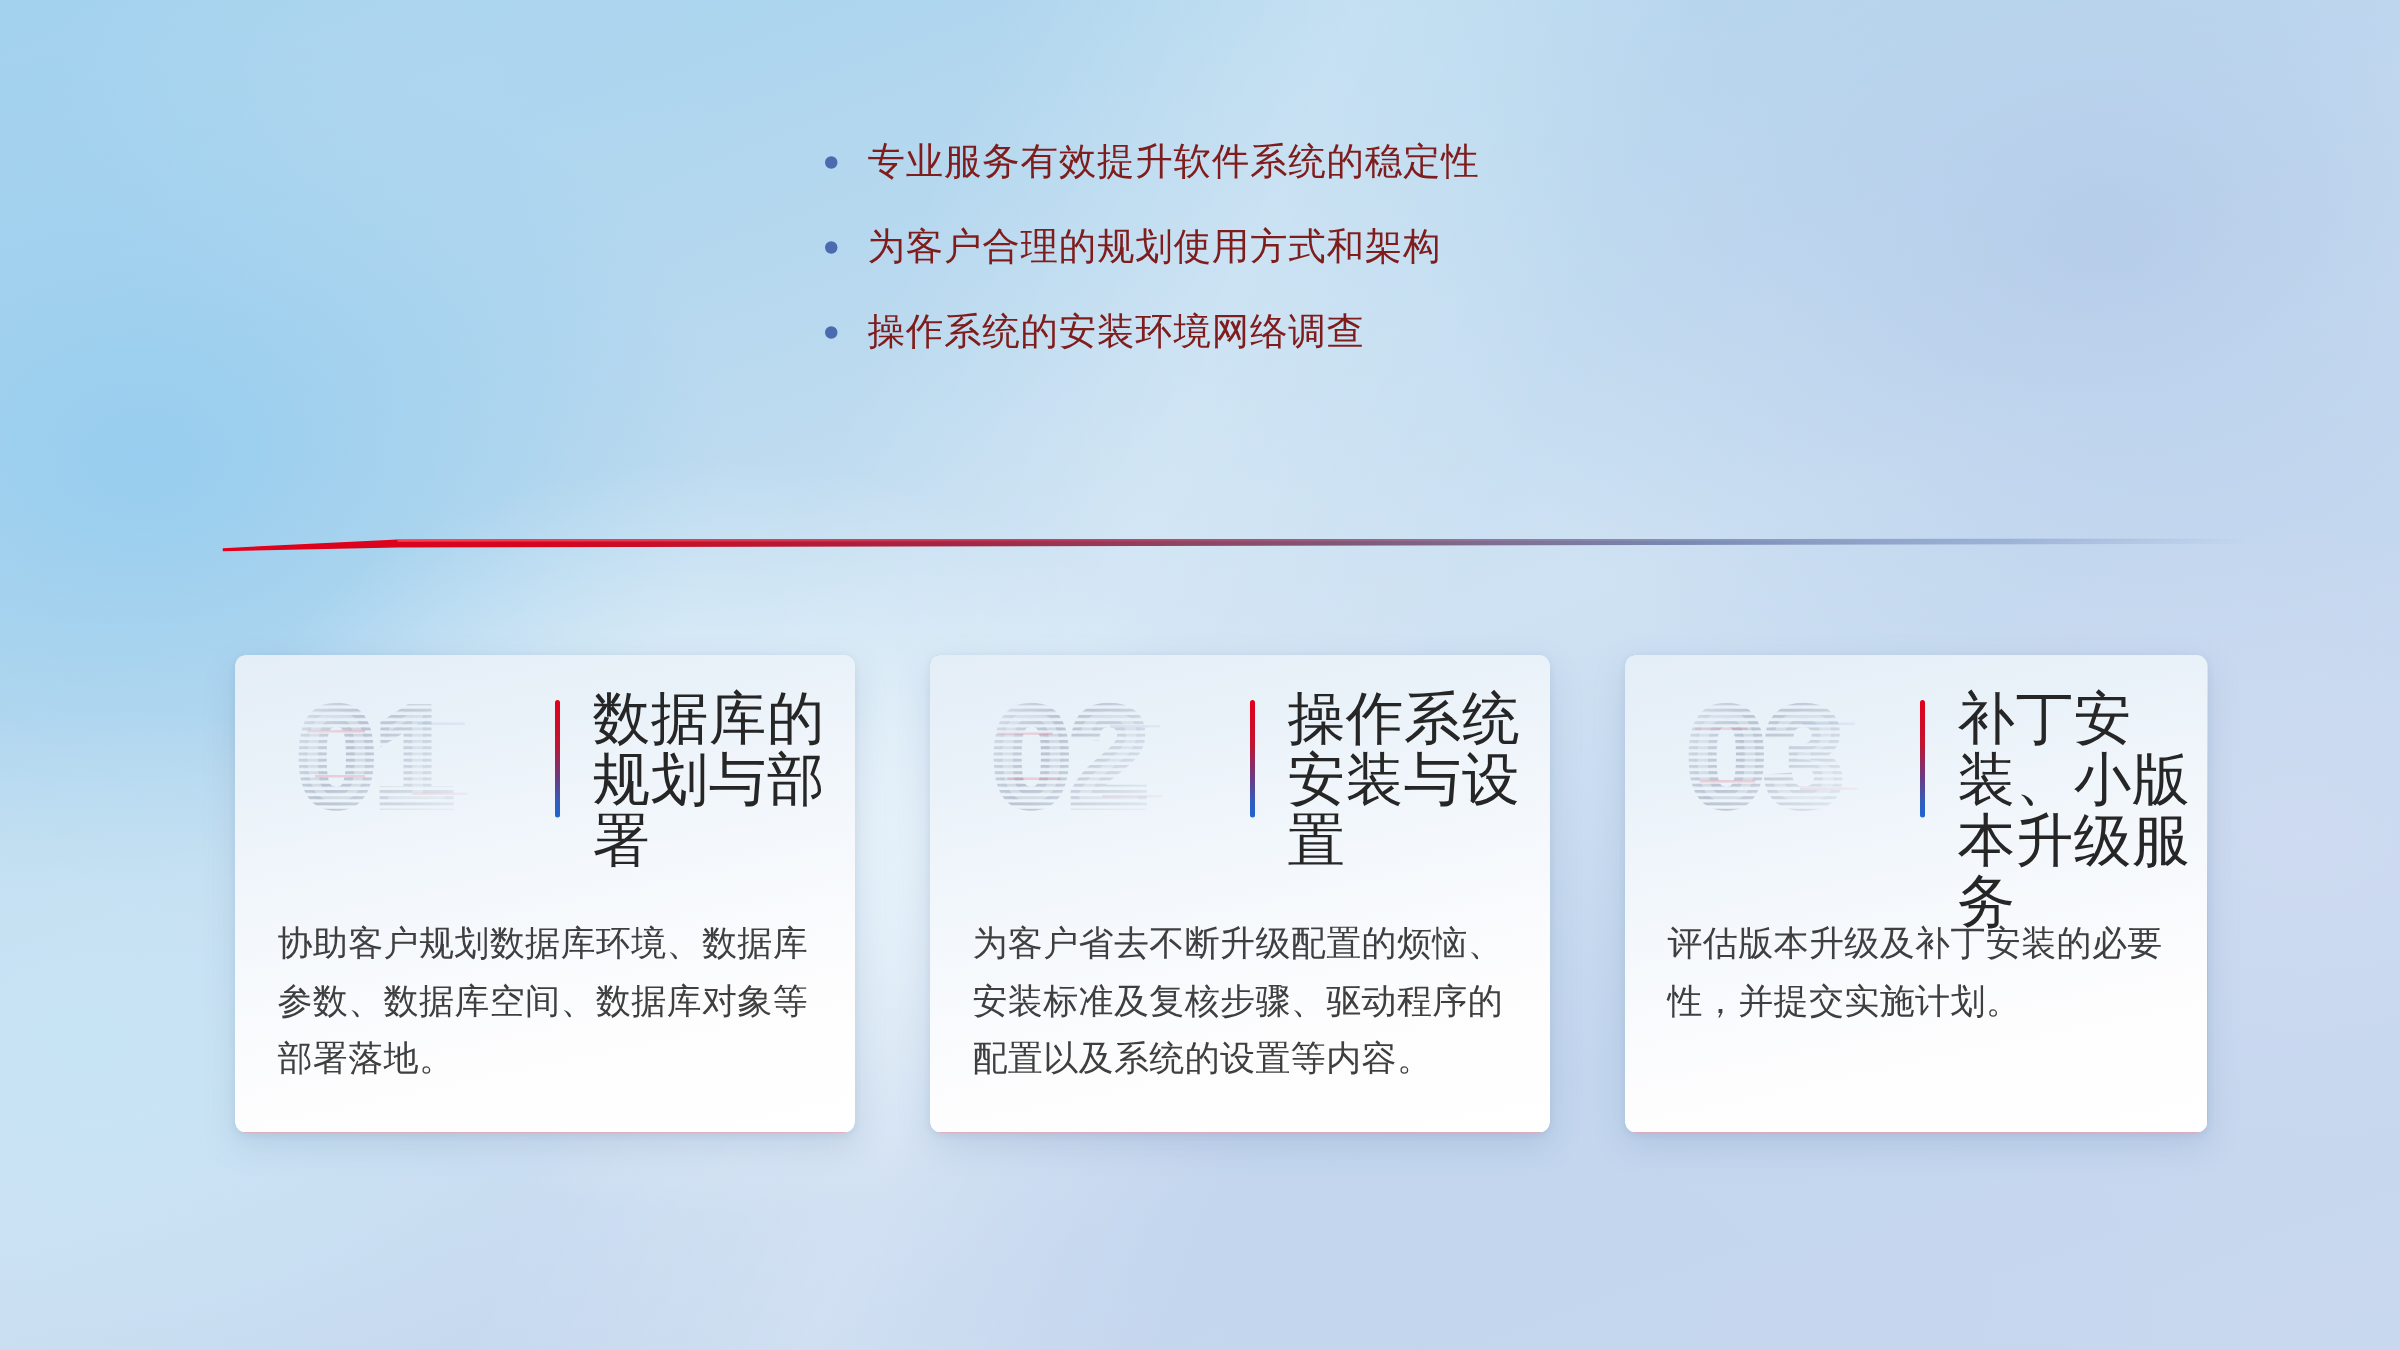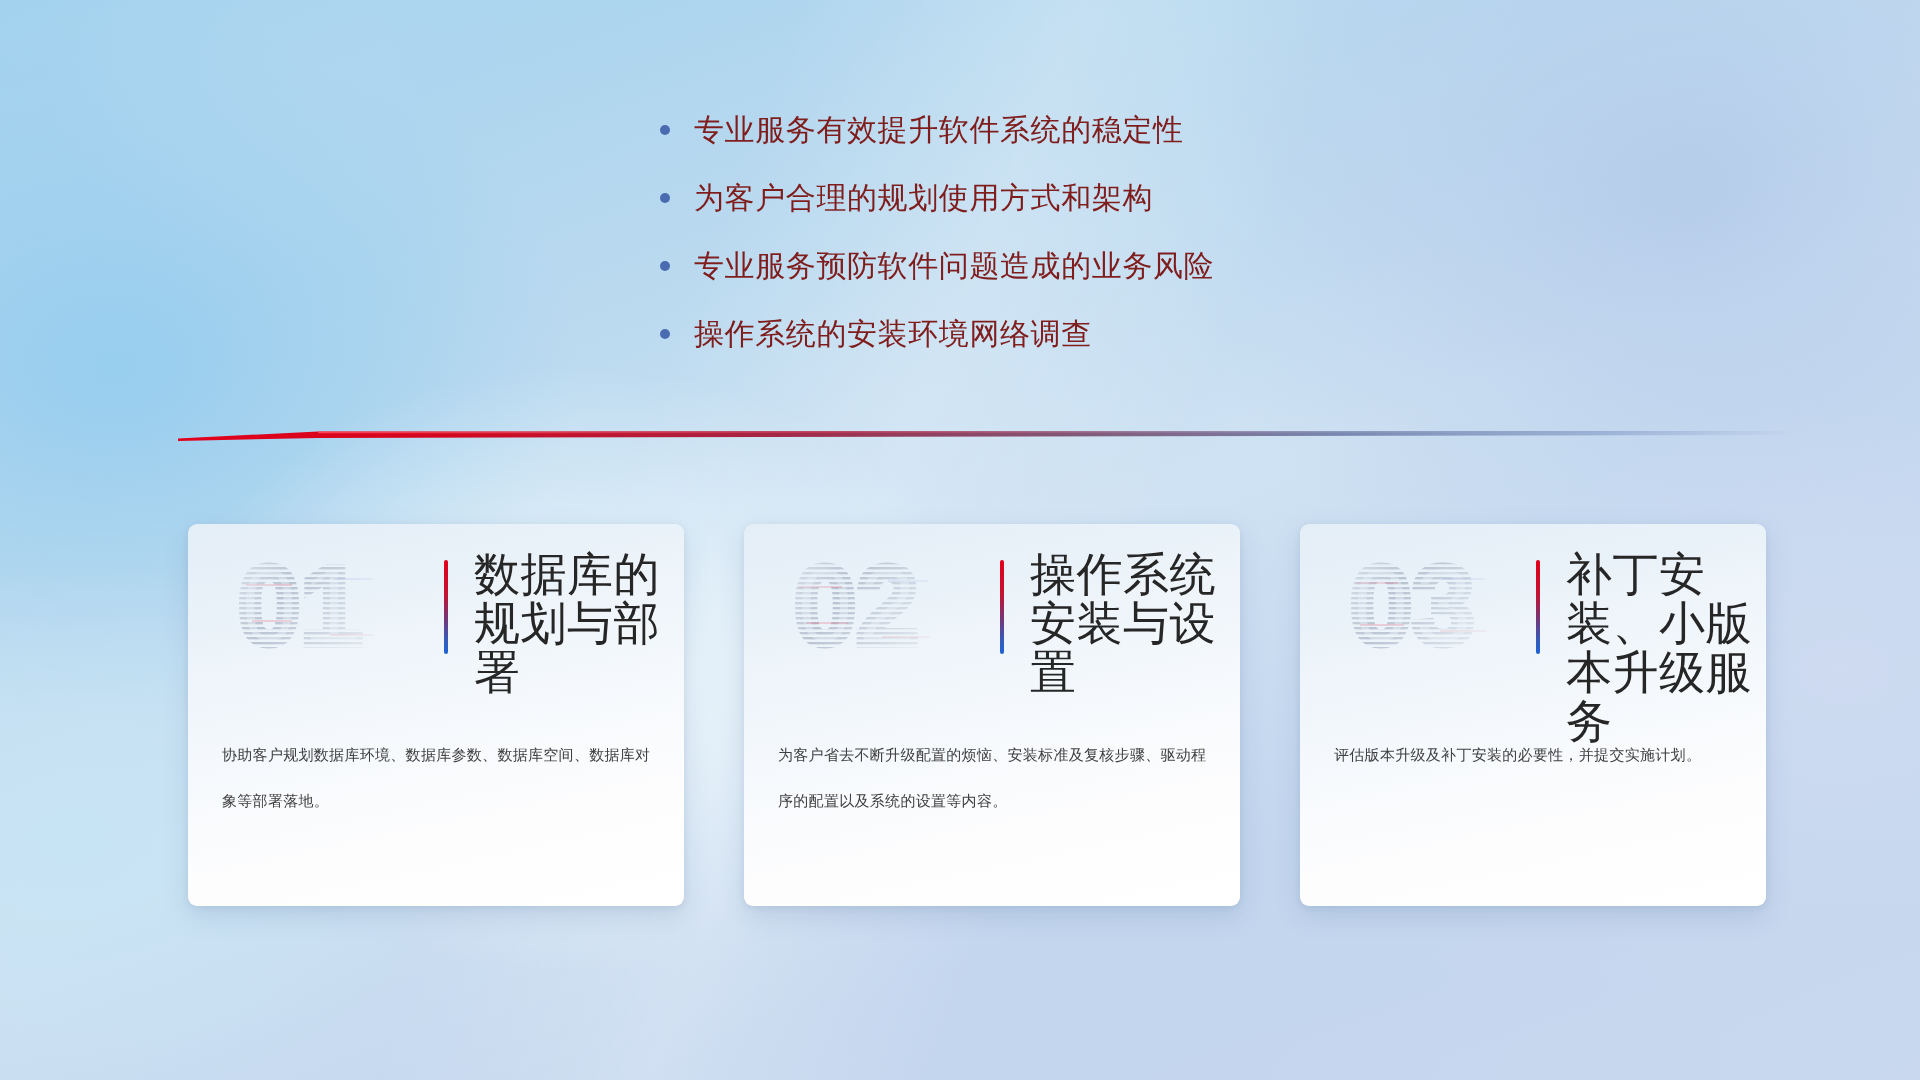--- a/index.html
+++ b/index.html
@@ -88,21 +88,21 @@
 
   .card-title{
     position:absolute;top:26px;font-size:46px;line-height:49px;color:#262626;
     font-weight:500;letter-spacing:.5px;
   }
   #card-1 .card-title{left:268px;width:220px;}
   #card-2 .card-title{left:268px;width:230px;}
   #card-3 .card-title{left:248px;width:226px;}
 
   .card-body{
-    position:absolute;left:34px;top:208px;font-size:15px;line-height:46px;
+    position:absolute;left:34px;top:208px;font-size:28px;line-height:46px;
     color:#3f3f3f;letter-spacing:.3px;
   }
   #card-1 .card-body{width:438px;}
   #card-2 .card-body{width:438px;}
   #card-3 .card-body{width:408px;}
 </style>
 </head>
 <body>
 
 <div class="bg bg-base"></div>
@@ -116,24 +116,20 @@
 <div class="bg bg-sheen"></div>
 
 <div class="bullets">
   <div class="bullet-row">
     <span class="bullet-dot"></span>
     <span class="bullet-text">专业服务有效提升软件系统的稳定性</span>
   </div>
   <div class="bullet-row">
     <span class="bullet-dot"></span>
     <span class="bullet-text">为客户合理的规划使用方式和架构</span>
-  </div>
-  <div class="bullet-row">
-    <span class="bullet-dot"></span>
-    <span class="bullet-text">专业服务预防软件问题造成的业务风险</span>
   </div>
   <div class="bullet-row">
     <span class="bullet-dot"></span>
     <span class="bullet-text">操作系统的安装环境网络调查</span>
   </div>
 </div>
 
 <div class="divider-wrap">
   <svg width="1620" height="22" viewBox="0 0 1620 22">
     <defs>

